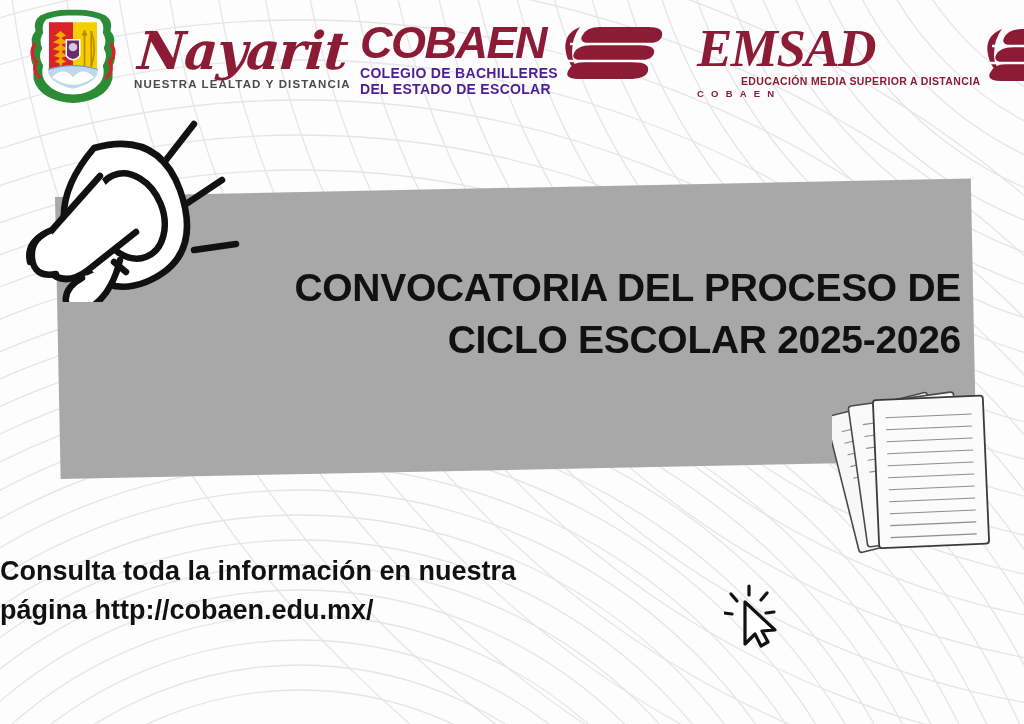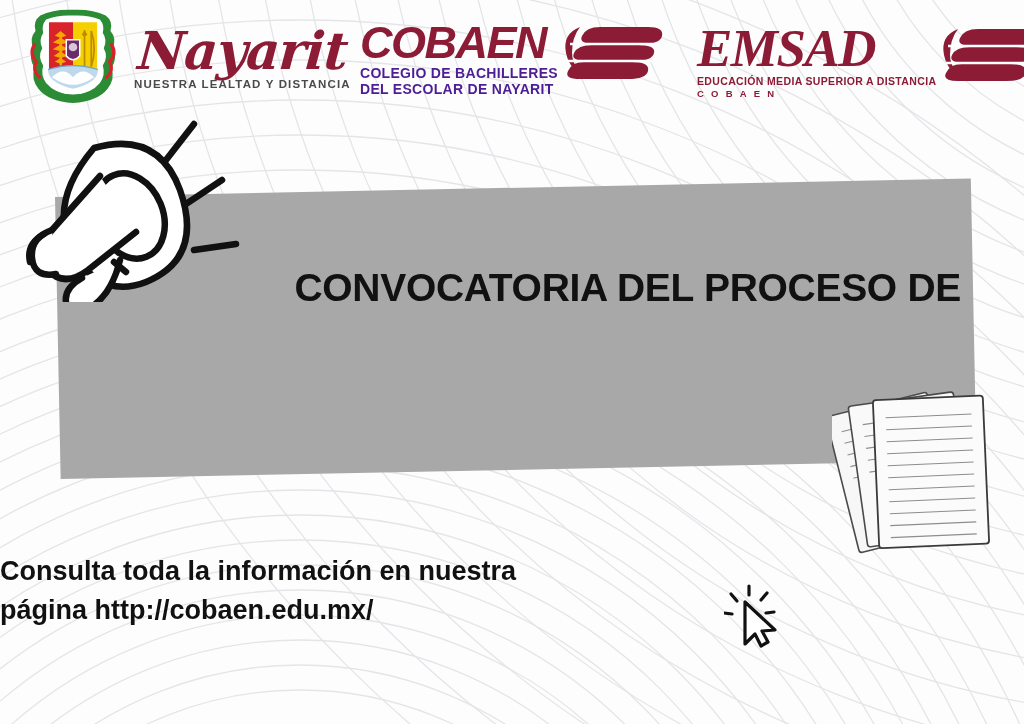--- a/index.html
+++ b/index.html
@@ -89,21 +89,21 @@
     font-family:Liberation Serif, serif;
     font-weight:700;font-style:italic;
     font-size:53px;line-height:0.92;
     color:#8C1B35;
     letter-spacing:-1.5px;
   }
   .emsad-sub1{
     font-family:"Liberation Sans", sans-serif;
     font-weight:700;font-size:10.5px;
     letter-spacing:0.35px;color:#8C1B35;
-    white-space:nowrap;margin-top:2px;
+    white-space:nowrap;margin-top:2px;padding-left:44px;
   }
   .emsad-sub2{
     font-family:"Liberation Sans", sans-serif;
     font-weight:700;font-size:9.5px;
     letter-spacing:7.2px;color:#8C1B35;
     white-space:nowrap;margin-top:1px;
   }
   
   .banner{
     position:absolute;
@@ -283,21 +283,21 @@
       <div class="nayarit-words">
         <div class="nayarit-script">Nayarit</div>
         <div class="nayarit-tag">NUESTRA LEALTAD Y DISTANCIA</div>
       </div>
     </div>
 
     <div class="logo-cobaen">
       <div class="cobaen-text">
         <div class="cobaen-word">COBAEN</div>
         <div class="cobaen-sub1">COLEGIO DE BACHILLERES</div>
-        <div class="cobaen-sub2">DEL ESCOLAR DE NAYARIT</div>
+        <div class="cobaen-sub2">DEL ESTADO DE ESCOLAR</div>
       </div>
       <svg class="emblem" width="108" height="58" viewBox="0 0 108 58">
         <g fill="#8C1B35">
           <path d="M38 3 L86 3 Q102 3 100 12 Q98 20 80 20 L34 20 Q16 20 20 12 Q24 3 38 3 Z"></path>
           <path d="M30 21 L76 21 Q94 21 92 29 Q90 37 72 37 L26 37 Q8 37 12 29 Q16 21 30 21 Z"></path>
           <path d="M22 38 L70 38 Q88 38 86 47 Q84 55 66 55 L18 55 Q2 55 6 47 Q10 38 22 38 Z"></path>
           <path d="M18 3 Q0 10 4 29 Q8 48 28 55 Q10 44 10 29 Q10 13 18 3 Z"></path>
         </g>
         <g fill="#ffffff">
           <path d="M34 9 L64 9 L61 15 L31 15 Z" opacity="0.0"></path>
@@ -324,20 +324,21 @@
         <path d="M8 20 L96 20" stroke="#ffffff" stroke-width="2.4"></path>
         <path d="M6 37 L90 37" stroke="#ffffff" stroke-width="2.4"></path>
       </svg>
     </div>
   </div>
 
   <div class="banner"></div>
 
   <div class="title-block">
     <div class="title-line">CONVOCATORIA DEL PROCESO DE</div>
+    <div class="title-line">CICLO ESCOLAR 2025-2026</div>
   </div>
 
   <svg class="megaphone" width="250" height="190" viewBox="0 0 250 190">
     <g fill="none" stroke="#111111" stroke-width="6.5" stroke-linecap="round" stroke-linejoin="round">
 
       <path d="M86 36
                Q150 18 172 78
                Q196 146 138 170
                Q92 188 64 138
                Q40 90 86 36 Z" fill="#ffffff"></path>

